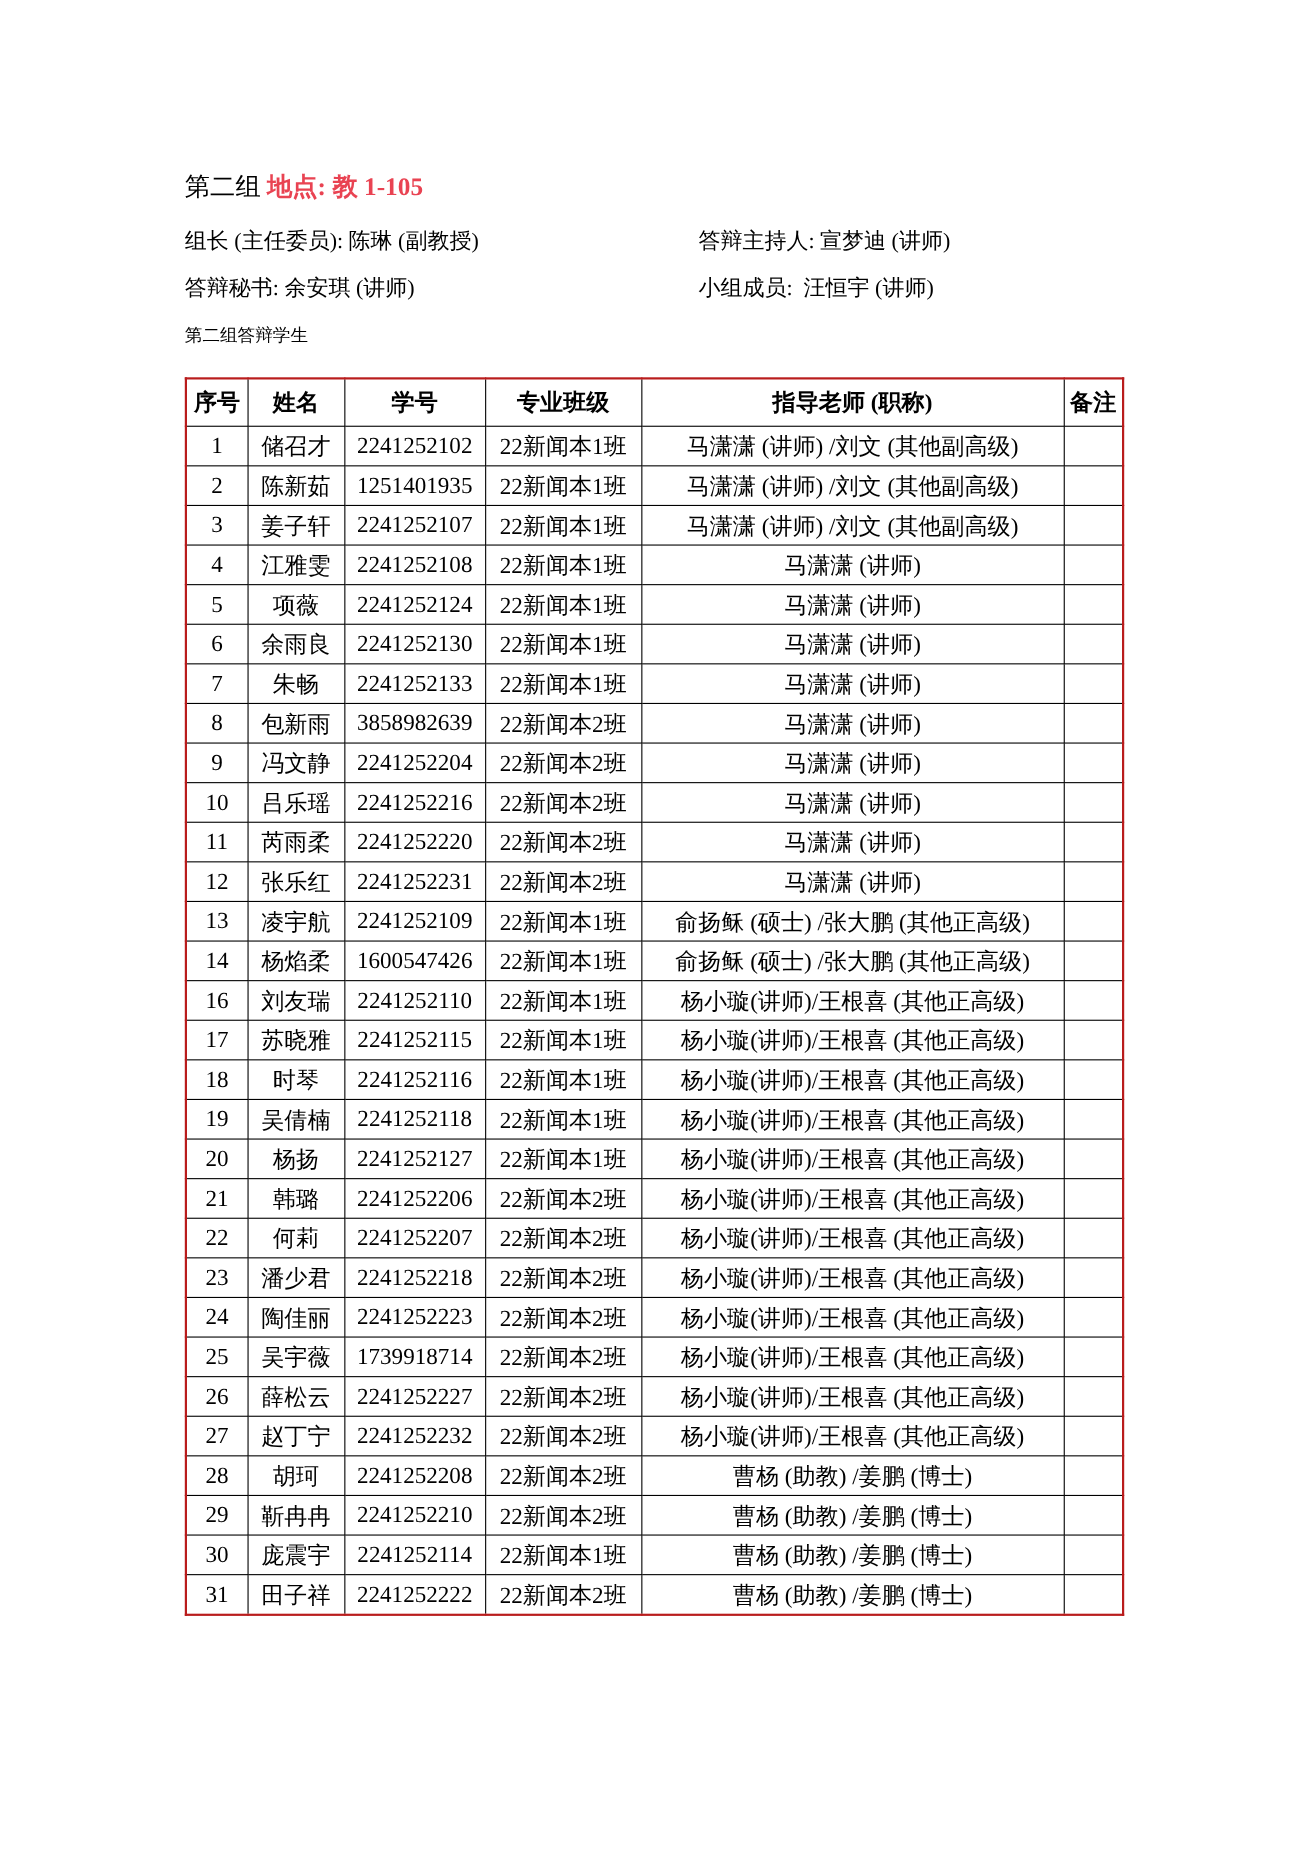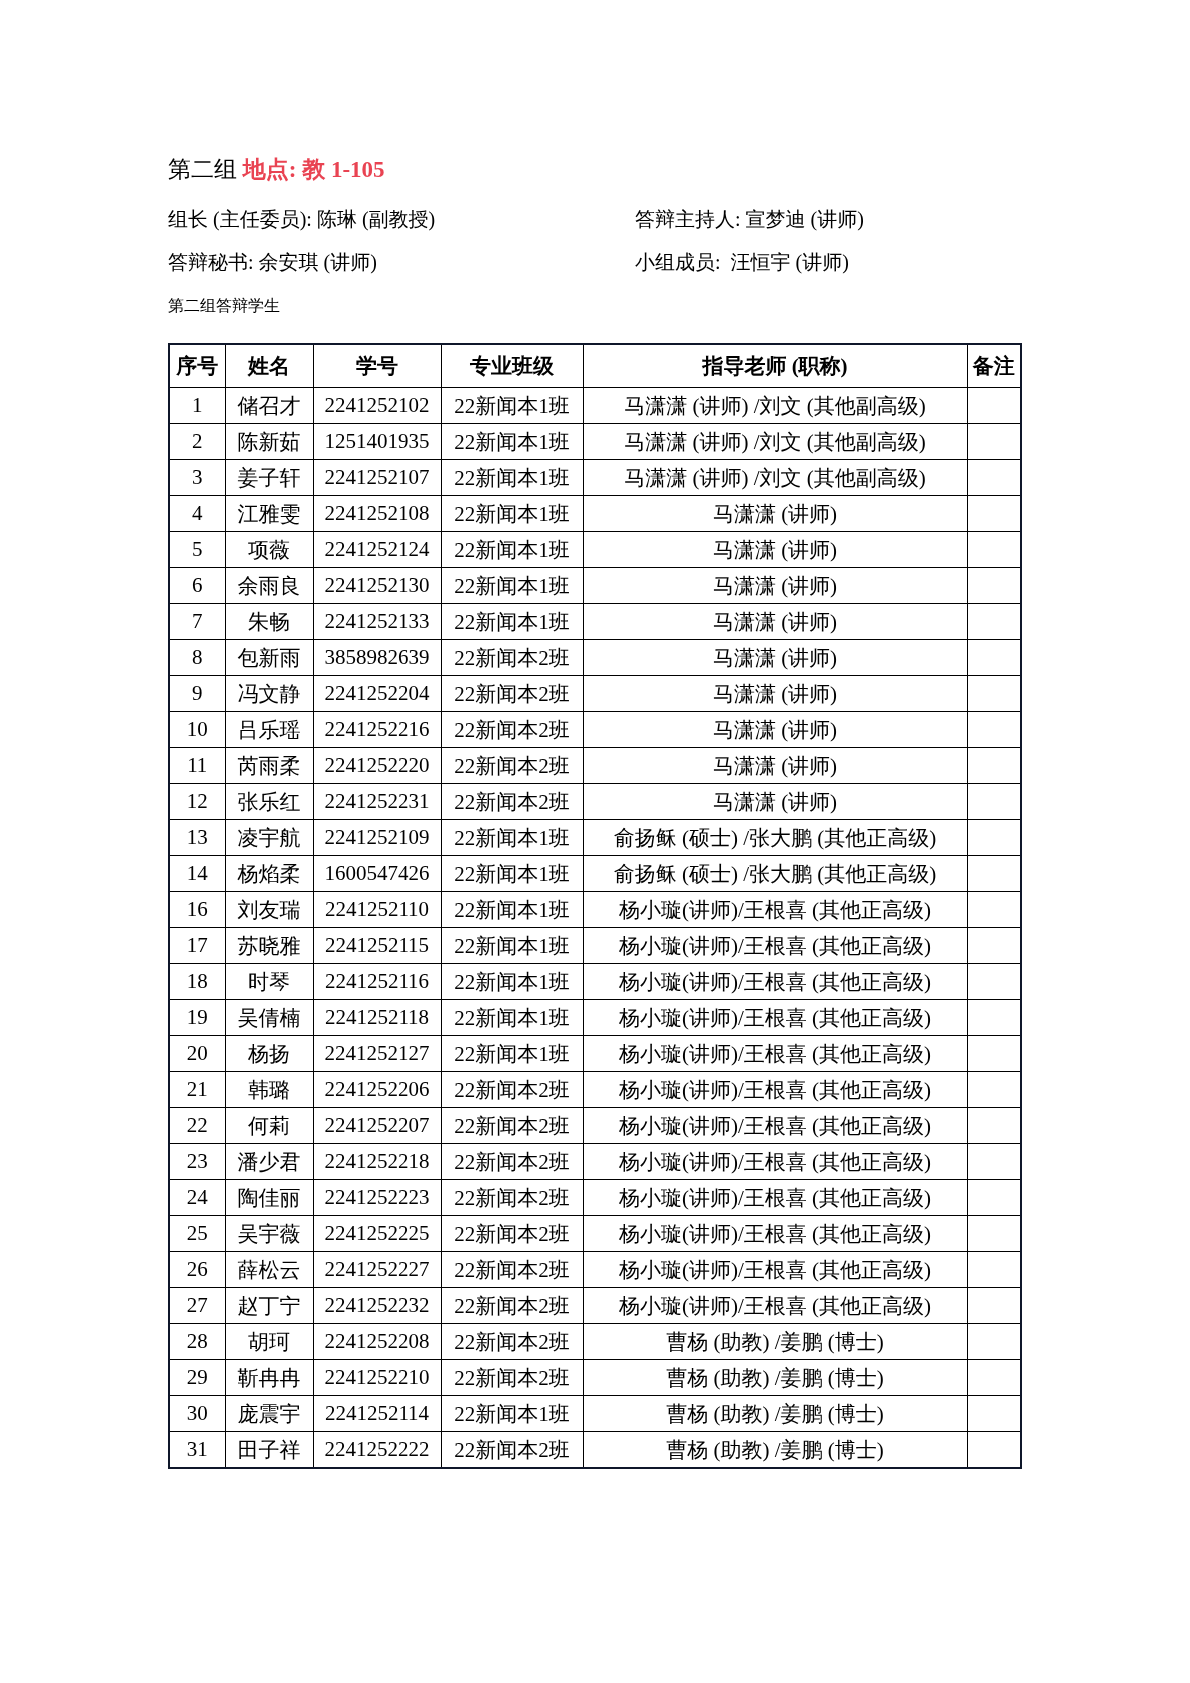--- a/index.html
+++ b/index.html
@@ -40,21 +40,21 @@
   }
   .table-caption {
     font-size: 16px;
     line-height: 27px;
     margin: 0 0 24px 0;
   }
   table.students {
     border-collapse: collapse;
     table-layout: fixed;
     width: 852px;
-    border: 2px solid #0f172a;
+    border: 2px solid #b91c1c;
   }
   table.students th,
   table.students td {
     border: 1px solid #000;
     text-align: center;
     vertical-align: middle;
     padding: 0;
     white-space: pre;
     overflow: hidden;
   }
@@ -287,21 +287,21 @@
           <td>24</td>
           <td>陶佳丽</td>
           <td>2241252223</td>
           <td>22新闻本2班</td>
           <td>杨小璇(讲师)/王根喜 (其他正高级)</td>
           <td></td>
         </tr>
         <tr>
           <td>25</td>
           <td>吴宇薇</td>
-          <td>2241252225</td>
+          <td>1739918714</td>
           <td>22新闻本2班</td>
           <td>杨小璇(讲师)/王根喜 (其他正高级)</td>
           <td></td>
         </tr>
         <tr>
           <td>26</td>
           <td>薛松云</td>
           <td>2241252227</td>
           <td>22新闻本2班</td>
           <td>杨小璇(讲师)/王根喜 (其他正高级)</td>

